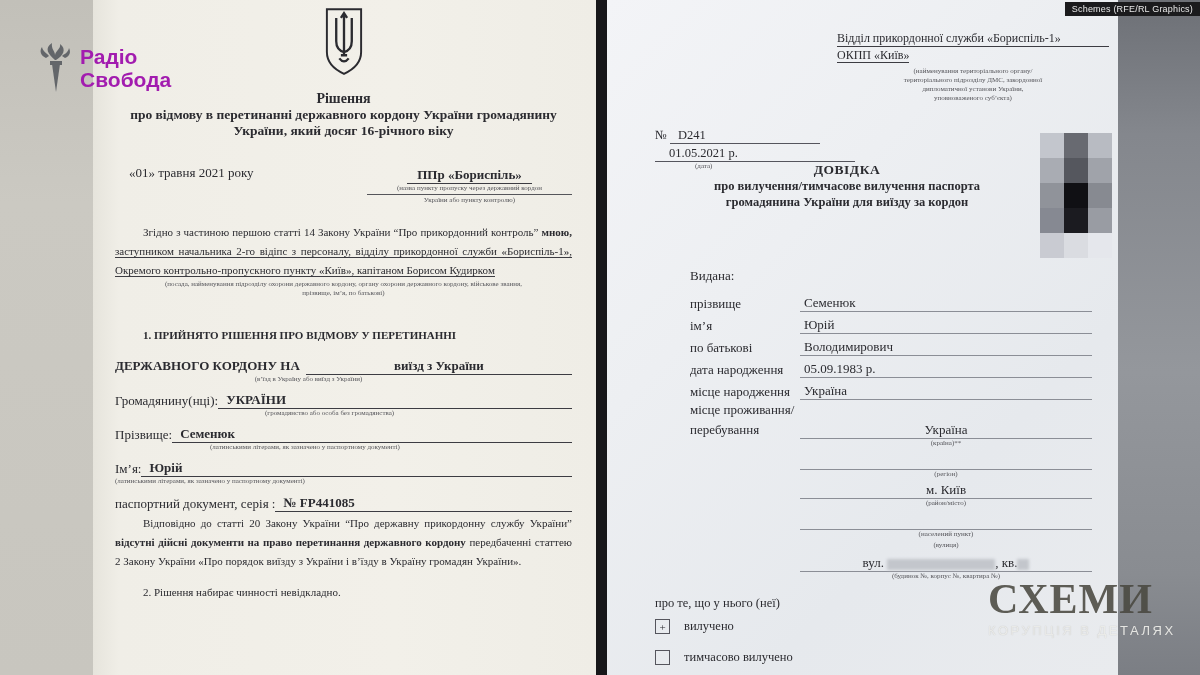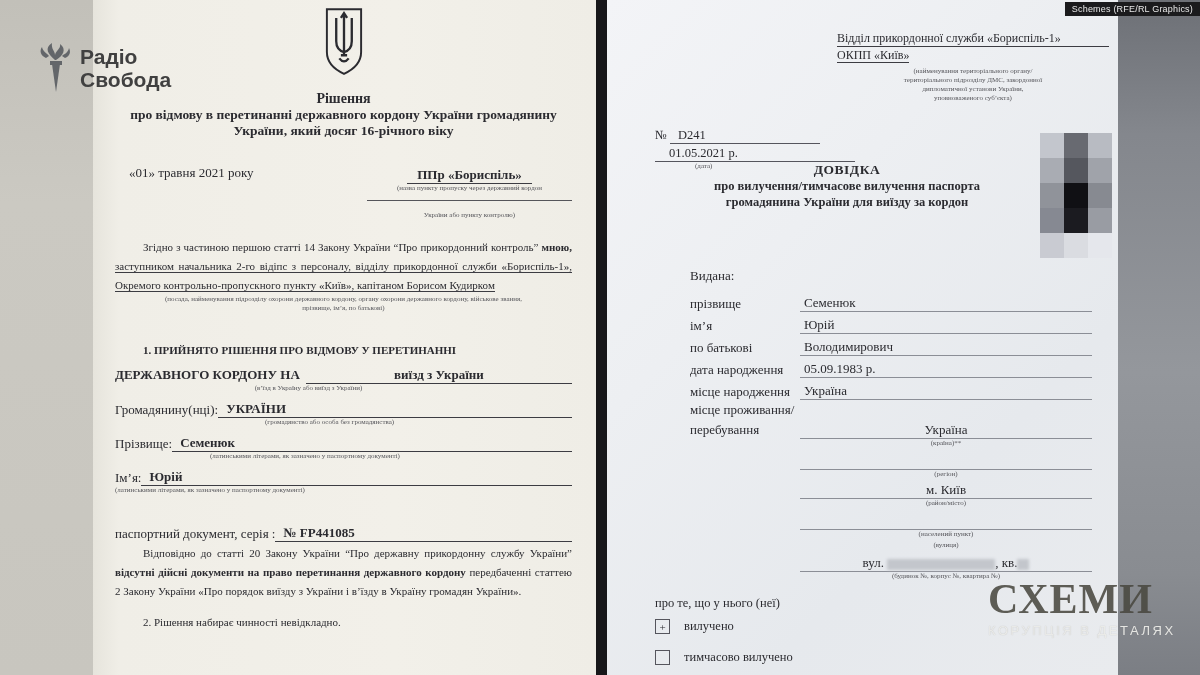--- a/index.html
+++ b/index.html
@@ -28,24 +28,24 @@
 
   
   .ldoc-inner { position:absolute; left:22px; right:24px; top:0; }
   .emblem { display:block; margin:7px auto 0; }
   .ld-title { margin-top:14px; font-size:14px; }
   .ld-sub { font-size:13.5px; line-height:16px; }
   .ld-daterow { display:flex; margin-top:26px; align-items:flex-start; }
   .ld-date { font-size:13px; margin-left:14px; white-space:nowrap; }
   .ld-checkpoint { margin-left:auto; width:205px; text-align:center; }
   .ld-checkpoint .val { font-size:13px; font-weight:bold; display:inline-block; padding:0 10px; }
-  .ld-cap2 { border-bottom:1px solid #55555a; padding-bottom:7px; margin-bottom:10px; }
+  .ld-cap2 { border-bottom:1px solid #55555a; padding-bottom:1px; margin-bottom:1px; }
   .ld-p { font-size:11px; line-height:19px; }
   .ind { text-indent:28px; }
-  .ld-item1-row { display:flex; font-size:13px; font-weight:bold; margin-top:7px; }
+  .ld-item1-row { display:flex; font-size:13px; font-weight:bold; margin-top:13px; }
   .ld-fill { flex:1; border-bottom:1px solid #3c3c42; text-align:center; font-weight:bold; margin-left:6px; }
   .fieldline { display:flex; font-size:13px; margin-top:8px; align-items:flex-end; }
   .fieldline .lbl { white-space:nowrap; }
   .fieldline .val { flex:1; border-bottom:1px solid #3c3c42; font-weight:bold; padding-left:8px; }
 
   
   .rd-header { position:absolute; left:230px; top:30px; width:272px; font-size:12px; line-height:16px; }
   .rd-header .hcap { text-align:center; }
   .rd-num { position:absolute; left:48px; top:128px; font-size:12.5px; }
   .rd-num .nval { display:inline-block; min-width:150px; border-bottom:1px solid #55555d; padding-left:8px; }
@@ -65,21 +65,21 @@
   .cline { border-bottom:1px solid #8b8e96; text-align:center; }
   .rd-cols { margin-left:110px; }
   .blur-box { display:inline-block; background:#c3c6cc; border-radius:1px; filter:blur(1.5px); vertical-align:middle; }
   .rd-seized { position:absolute; left:48px; top:596px; font-size:12.5px; }
   .cbrow { display:flex; align-items:center; margin-top:8px; }
   .cbox { width:15px; height:15px; border:1px solid #55555d; display:flex; align-items:center;
           justify-content:center; font-size:11px; margin-right:14px; background:transparent; }
   .cb2 { margin-top:16px; }
 
   
-  .rs-logo { position:absolute; left:38px; top:42px; display:flex; align-items:center; color:#404040; }
+  .rs-logo { position:absolute; left:38px; top:42px; display:flex; align-items:center; color:#a21caf; }
   .rs-text { font-family:"Liberation Sans",sans-serif; font-weight:bold; font-size:21px; line-height:23px; margin-left:8px; }
   .credit { position:absolute; right:0; top:2px; background:#1b1b1d; color:#e9e9e9;
             font-family:"Liberation Sans",sans-serif; font-size:9px; padding:2px 7px; letter-spacing:.2px; }
   .schemes { position:absolute; left:988px; top:578px; font-family:"Liberation Sans",sans-serif; }
   .schemes .big { font-size:42px; font-weight:bold; letter-spacing:1px; color:rgba(73,72,64,.88); line-height:42px;font-family:Liberation Serif, serif; }
   .schemes .small { font-size:13px; letter-spacing:2.5px; color:rgba(238,238,234,.92); margin-top:3px;
                     text-shadow:0 0 1px rgba(120,120,120,.4); }
 </style>
 </head>
 <body>
@@ -135,21 +135,21 @@
       </div>
       <div class="cap" style="padding-left:95px;">(латинськими літерами, як зазначено у паспортному документі)</div>
 
       <div class="fieldline">
         <span class="lbl">Ім’я:</span>
         <span class="val">Юрій</span>
       </div>
       <div class="cap">(латинськими літерами, як зазначено у паспортному документі)</div>
 
 
-      <div class="fieldline" style="margin-top:30px;">
+      <div class="fieldline" style="margin-top:9px;">
         <span class="lbl">паспортний документ, серія :</span>
         <span class="val">№ FP441085</span>
       </div>
 
       <p class="ld-p jst ind" style="margin-top:2px;"><span>Відповідно до статті 20 Закону України “Про державну прикордонну службу України” </span><span class="b">відсутні дійсні документи на право перетинання державного кордону</span><span> передбаченні статтею 2 Закону України «Про порядок виїзду з України і в’їзду в Україну громадян України».</span></p>
 
       <p class="ld-p ind" style="margin-top:12px;">2. Рішення набирає чинності невідкладно.</p>
 
     </div>
   </div>

